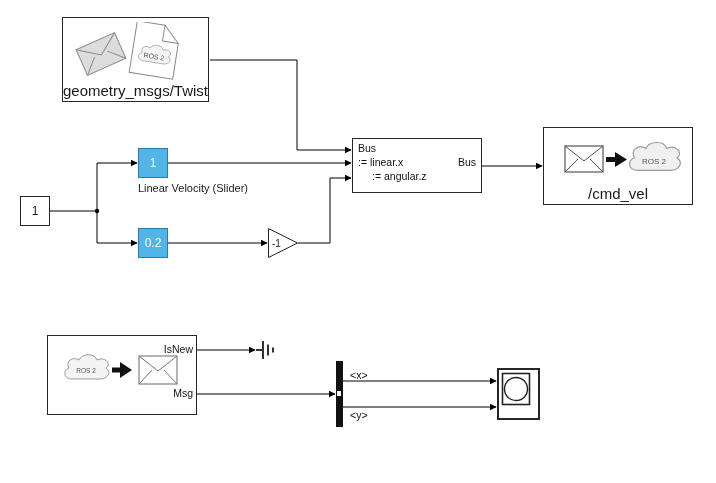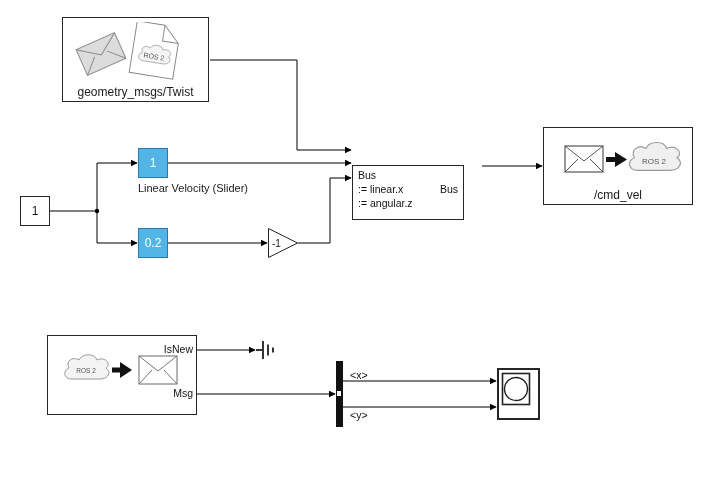--- a/index.html
+++ b/index.html
@@ -1,19 +1,19 @@
 <!DOCTYPE html>
 <html style="--slider_fill: #53b5e6; --slider_border: #2a7ab0; --wire: #000000; --block_border: #262626;"><head>
 <meta charset="utf-8">
 <style>
   html,body{margin:0;padding:0;background:#fff;}
   .canvas{position:relative;width:716px;height:483px;background:#fff;overflow:hidden;
           font-family:"Liberation Sans",sans-serif;color:#1a1a1a;}
   .block{position:absolute;border:1px solid #262626;background:#fff;box-sizing:border-box;}
-  .blabel{position:absolute;left:0;bottom:2px;width:100%;text-align:center;font-size:12px;color:#1a1a1a;}
+  .blabel{position:absolute;left:0;bottom:2px;width:100%;text-align:center;font-size:15px;color:#1a1a1a;}
   .ext-label{position:absolute;font-size:11px;color:#1a1a1a;text-align:right;}
   .slider{position:absolute;width:30px;height:30px;box-sizing:border-box;
           background:var(--slider_fill,#53b5e6);border:1px solid var(--slider_border,#2a7ab0);
           color:#fff;display:flex;align-items:center;justify-content:center;font-size:12px;}
   .constant{position:absolute;width:30px;height:30px;box-sizing:border-box;border:1px solid #262626;
             background:#fff;display:flex;align-items:center;justify-content:center;font-size:12px;}
   .port-label{position:absolute;font-size:10.5px;color:#111;white-space:nowrap;}
   .wires{position:absolute;left:0;top:0;z-index:5;pointer-events:none;}
   .busbar{position:absolute;left:336px;top:361px;width:7px;height:66px;background:#111;z-index:4;}
   .busbar .notch{position:absolute;left:1px;top:30px;width:4px;height:5px;background:#fff;}
@@ -78,24 +78,24 @@
 
   <div class="slider" style="left:138px;top:228px;">
     <span>0.2</span>
   </div>
 
   <svg style="position:absolute;left:268px;top:228px;" width="31" height="31" viewBox="0 0 31 31">
     <polygon points="0.5,0.5 29.5,15 0.5,29.5" fill="#fff" stroke="#262626"></polygon>
     <text x="4" y="19" font-size="10" fill="#1a1a1a">-1</text>
   </svg>
 
-  <div class="block" style="left:352px;top:138px;width:112px;height:55px;margin-top:27px;">
+  <div class="block" style="left:352px;top:138px;width:130px;height:55px;">
     <div class="port-label" style="left:5px;top:3px;">Bus</div>
     <div class="port-label" style="left:5px;top:17px;">:= linear.x</div>
-    <div class="port-label" style="left:5px;top:31px;">:= angular.z</div>
+    <div class="port-label" style="left:19px;top:31px;">:= angular.z</div>
     <div class="port-label" style="right:5px;top:17px;">Bus</div>
   </div>
 
   <div class="block" style="left:543px;top:127px;width:150px;height:78px;">
     <svg width="148" height="52" viewBox="0 0 148 52" style="position:absolute;left:0;top:6px;">
       <g transform="translate(40,25)">
         <rect x="-19" y="-13" width="38" height="26" fill="#fff" stroke="#555" stroke-width="1.2"></rect>
         <path d="M-19,-13 L0,2 L19,-13" fill="none" stroke="#555"></path>
         <path d="M-19,13 L-6,0 M19,13 L6,0" fill="none" stroke="#555"></path>
       </g>

